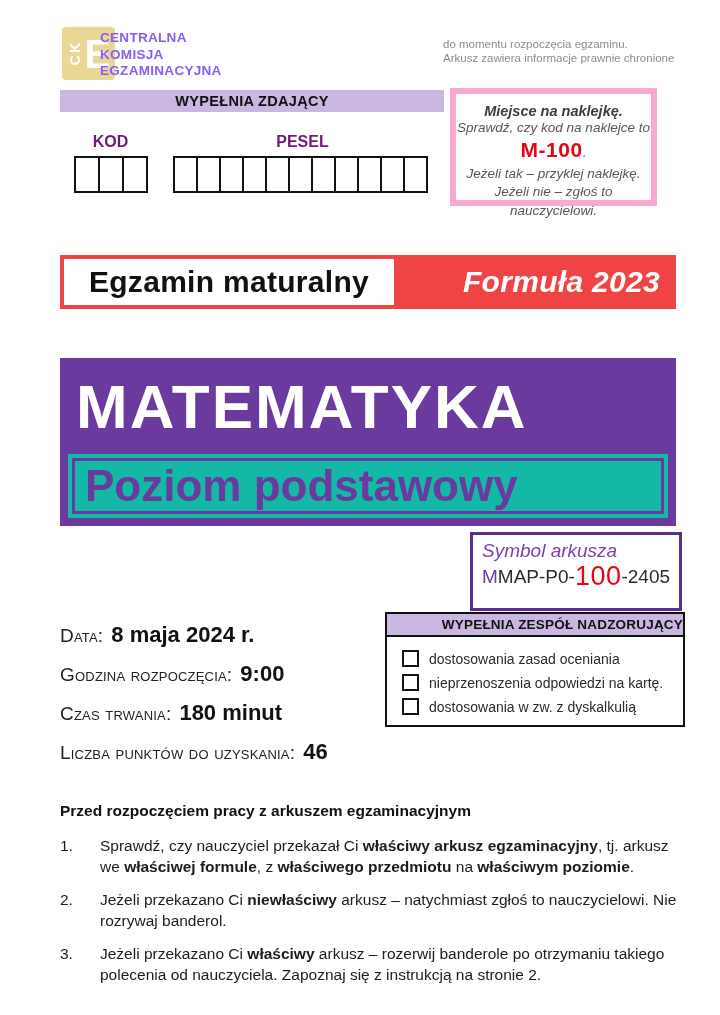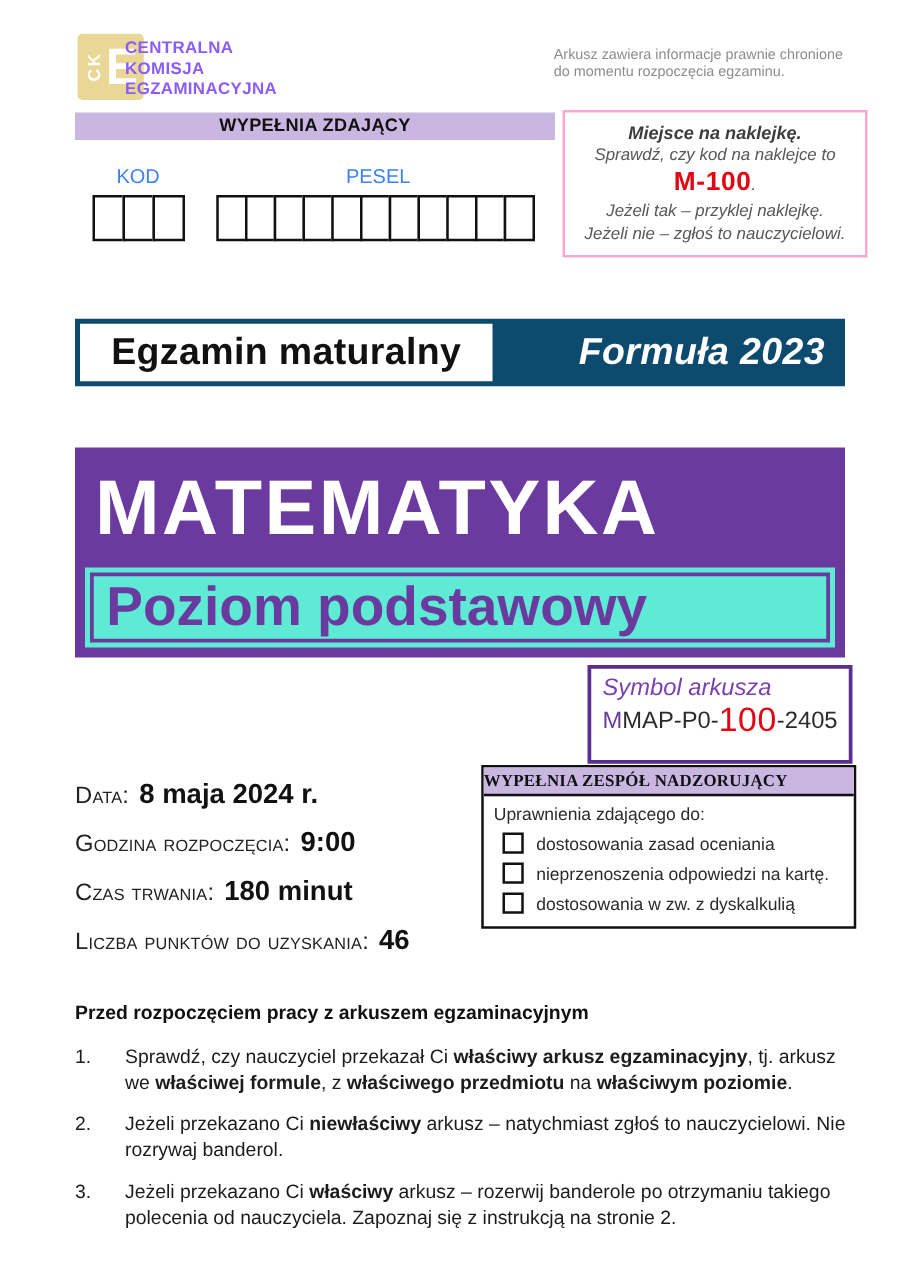--- a/index.html
+++ b/index.html
@@ -29,62 +29,62 @@
     left:443px; top:37px; width:250px;
     font-size:11.5px; line-height:14px; color:#8c8c8c;
   }
 
   
   .candidate-bar {
     left:60px; top:90px; width:384px; height:22px; background:#c9b6e1;
     text-align:center; font-weight:700; font-size:14.5px; line-height:22px; letter-spacing:.3px;
     color:#111;
   }
-  .field-label { font-weight:400; font-size:16px; text-align:center; color:#3b82f6; }
+  .field-label { font-weight:700; font-size:16px; text-align:center; color:#701a75; }
   .kod-label   { left:74px;  top:133px; width:73px;  }
   .pesel-label { left:173px; top:133px; width:259px; }
   .cells { display:flex; }
   .kod-cells   { left:74px;  top:156px; }
   .pesel-cells { left:173px; top:156px; }
   .cell {
     width:25px; height:37px; border:2px solid #111; background:#fff; margin-left:-2px;
   }
   .cell:first-child { margin-left:0; }
   .kod-cells .cell { width:26px; }
 
   
   .sticker {
-    left:450px; top:88px; width:244px; height:118px;
-    border:2px solid #f9a8d4; background:#fff; text-align:center; padding-top:9px;
+    left:450px; top:88px; width:207px; height:118px;
+    border:6px solid #f9a8d4; background:#fff; text-align:center; padding-top:9px;
   }
   .sticker-title { font-style:italic; font-weight:700; font-size:14.5px; color:#3d3d3d; }
   .sticker-line  { font-style:italic; font-size:13.5px; color:#575757; line-height:18.5px; }
   .sticker-code-line { line-height:24px; }
   .sticker-code { color:#e30613; font-weight:800; font-size:21px; letter-spacing:.5px; }
   .sticker-code-suffix { font-style:italic; font-size:13.5px; color:#575757; }
 
   
-  .banner { left:60px; top:255px; width:616px; height:54px; background:#0c4a6e; }
+  .banner { left:60px; top:255px; width:616px; height:54px; background:#ef4444; }
   .banner-white {
     position:absolute; left:4px; top:4px; width:330px; height:46px; background:#fff;
     display:flex; align-items:center; justify-content:center;
     font-weight:700; font-size:30px; color:#111; letter-spacing:.3px;
   }
   .banner-right {
     position:absolute; right:16px; top:0; height:54px; line-height:54px;
     color:#fff; font-weight:700; font-style:italic; font-size:30px; letter-spacing:.3px;
   }
 
   
   .title-block { left:60px; top:358px; width:616px; background:#6b3a9f; padding:0 8px 8px; }
   .title-subject {
     height:96px; display:flex; align-items:center; padding-left:8px;
     color:#fff; font-weight:800; font-size:62px; letter-spacing:2px; white-space:nowrap;
   }
-  .level-wrap { background:#5eead4; padding:4px; }
+  .level-wrap { background:#14b8a6; padding:4px; }
   .level-box {
     border:3px solid #6b3a9f; height:56px; display:flex; align-items:center;
     padding-left:10px; color:#6b3a9f; font-weight:800; font-size:44px; white-space:nowrap;
   }
 
   
   .symbol-box {
     left:470px; top:532px; width:212px;
     border:3px solid #5c2d90; background:#fff; padding:3px 9px 18px;
   }
@@ -95,22 +95,22 @@
 
   
   .details { left:60px; top:622px; width:330px; }
   .detail-row { display:flex; align-items:baseline; margin-bottom:13px; white-space:nowrap; }
   .detail-label { font-variant:small-caps; font-size:19px; color:#222; letter-spacing:.2px; }
   .detail-value { font-weight:700; font-size:22px; margin-left:8px; color:#111; }
 
   
   .sup-box { left:385px; top:612px; width:300px; border:2px solid #111; background:#fff; }
   .sup-header {
-    background:#c9b6e1; border-bottom:2px solid #111; text-align:left;
-    font-weight:700; font-size:13.5px; line-height:21px; letter-spacing:.2px; color:#111;font-family:Liberation Serif, serif;
+    background:#c9b6e1; border-bottom:2px solid #111; text-align:right;
+    font-weight:700; font-size:13.5px; line-height:21px; letter-spacing:.2px; color:#111;
   }
   .sup-body { padding:6px 8px 10px; }
   .sup-intro { font-size:14px; color:#2b2b2b; }
   .sup-row { display:flex; align-items:center; margin-top:7px; }
   .sup-check { width:17px; height:17px; border:2px solid #111; background:#fff; flex:none; margin:0 10px 0 7px; }
   .sup-label { font-size:14px; color:#2b2b2b; white-space:nowrap; }
 
   
   .instructions { left:60px; top:802px; width:618px; }
   .instr-heading { font-weight:700; font-size:15.5px; margin-bottom:15px; color:#111; }
@@ -125,22 +125,22 @@
 <div class="abs logo">
   <span class="logo-ck">CK</span>
   <span class="logo-e">E</span>
 </div>
 <div class="abs org-name">
   <div>CENTRALNA</div>
   <div>KOMISJA</div>
   <div>EGZAMINACYJNA</div>
 </div>
 <div class="abs legal">
+  <div>do momentu rozpoczęcia egzaminu.</div>
   <div>Arkusz zawiera informacje prawnie chronione</div>
-  <div>do momentu rozpoczęcia egzaminu.</div>
 </div>
 
 <div class="abs candidate-bar">WYPEŁNIA ZDAJĄCY</div>
 <div class="abs field-label kod-label">KOD</div>
 <div class="abs cells kod-cells">
     <div class="cell"></div>
     <div class="cell"></div>
     <div class="cell"></div>
   </div>
 <div class="abs field-label pesel-label">PESEL</div>
@@ -205,21 +205,20 @@
     </div>
     <div class="detail-row">
       <span class="detail-label">Liczba punktów do uzyskania:</span>
       <span class="detail-value">46</span>
     </div>
   </div>
 
 <div class="abs sup-box">
   <div class="sup-header">WYPEŁNIA ZESPÓŁ NADZORUJĄCY</div>
   <div class="sup-body">
-    <div class="sup-intro">Uprawnienia zdającego do:</div>
     <div>
         <div class="sup-row">
           <div class="sup-check"></div>
           <span class="sup-label">dostosowania zasad oceniania</span>
         </div>
         <div class="sup-row">
           <div class="sup-check"></div>
           <span class="sup-label">nieprzenoszenia odpowiedzi na kartę.</span>
         </div>
         <div class="sup-row">

